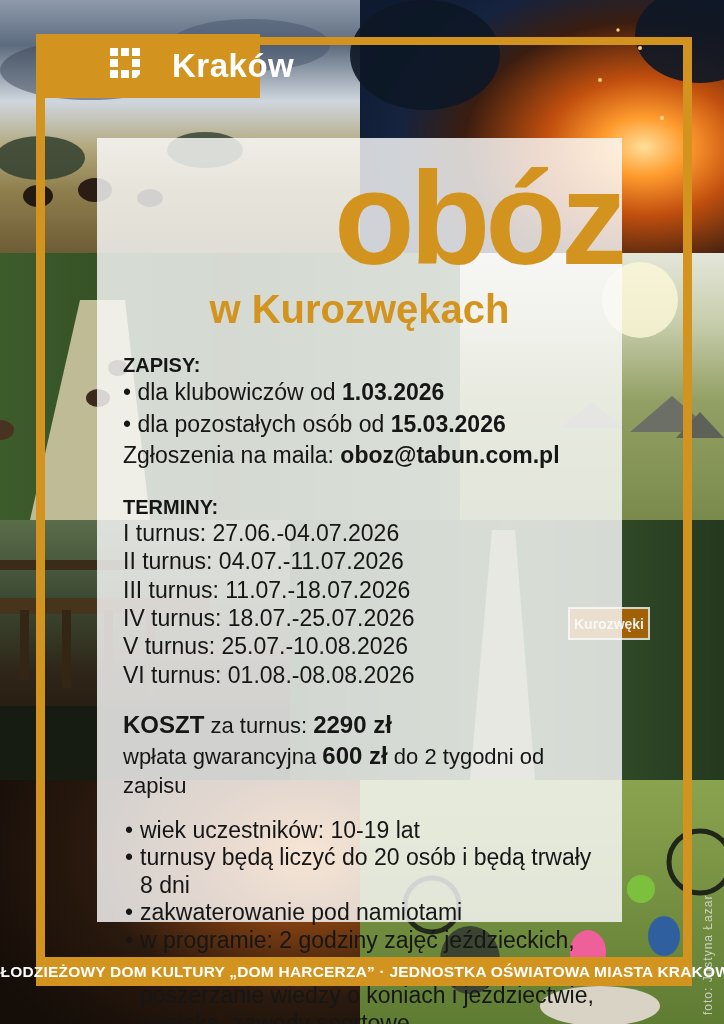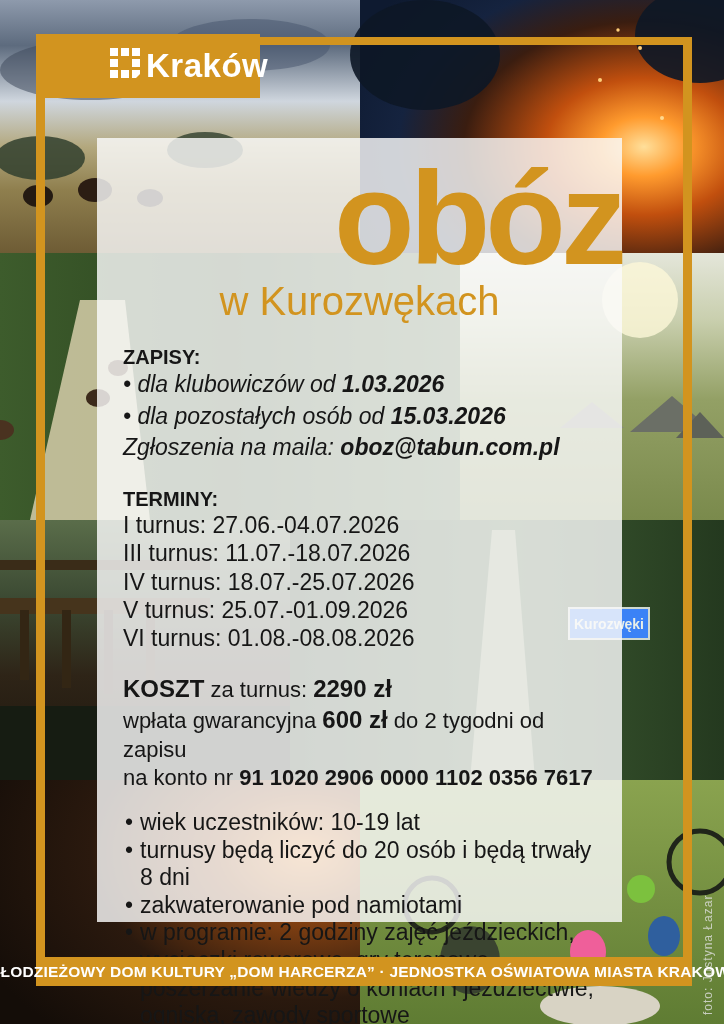--- a/index.html
+++ b/index.html
@@ -7,56 +7,56 @@
     font-family:"Liberation Sans",sans-serif;background:#2a2a2a;}
   .bg{position:absolute;left:0;top:0;width:724px;height:1024px;z-index:0;}
 
   
   .frame-top{position:absolute;left:36px;top:37px;width:656px;height:8px;background:var(--acc);z-index:3;}
   .frame-left{position:absolute;left:36px;top:37px;width:9px;height:920px;background:var(--acc);z-index:3;}
   .frame-right{position:absolute;left:683px;top:37px;width:9px;height:920px;background:var(--acc);z-index:3;}
 
   
   .badge{position:absolute;left:36px;top:34px;width:224px;height:64px;background:var(--acc);
-    display:flex;align-items:center;padding-left:74px;box-sizing:border-box;gap:0;z-index:4;}
+    display:flex;align-items:center;padding-left:74px;box-sizing:border-box;gap:26px;z-index:4;}
   .badge-text{color:#fff;font-size:33px;font-weight:700;letter-spacing:0.5px;}
 
   
   .panel{position:absolute;left:97px;top:138px;width:525px;height:784px;
     background:rgba(250,250,250,0.82);z-index:2;box-sizing:border-box;color:#161616;}
   .panel-inner{padding:0 26px;}
 
   .title-main{color:var(--acc);font-weight:800;font-size:132px;line-height:0.78;
     text-align:right;margin-top:30px;letter-spacing:-5px;}
   .title-sub{color:var(--acc);font-weight:700;font-size:28px;text-align:center;margin-top:8px;letter-spacing:1px;}
-  .title-loc{color:var(--acc);font-weight:400;font-size:40px;text-align:center;margin-top:8px;letter-spacing:0px;}
+  .title-loc{color:var(--acc);font-weight:700;font-size:40px;text-align:center;margin-top:16px;letter-spacing:0px;}
 
   .sec-head{font-size:20px;font-weight:700;}
   .zapisy{margin-top:22px;}
-  .zline{font-size:23px;line-height:1.38;font-style:italic;}
+  .zline{font-size:23px;line-height:1.38;}
   .zline .blt::before{content:"• ";}
   .b{font-weight:700;}
 
   .terminy{margin-top:24px;}
   .tline{font-size:23px;line-height:1.23;}
 
   .koszt{margin-top:20px;font-size:22px;line-height:1.3;}
   .koszt .big{font-size:24px;font-weight:700;}
 
   .details{margin-top:16px;}
   .detail{font-size:23px;line-height:1.2;padding-left:17px;position:relative;}
   .detail::before{content:"•";position:absolute;left:2px;}
 
   
   .footer-bar{position:absolute;left:36px;top:957px;width:656px;height:29px;background:var(--acc);
     display:flex;align-items:center;justify-content:center;z-index:4;}
   .footer-text{color:#fff;font-weight:700;font-size:15.5px;letter-spacing:0.2px;white-space:nowrap;}
 
   
-  .road-sign{position:absolute;left:568px;top:607px;width:82px;height:33px;background:#3b82f6;
+  .road-sign{position:absolute;left:568px;top:607px;width:82px;height:33px;background:#a16207;
     border:2px solid #cfd8cf;box-sizing:border-box;display:flex;align-items:center;justify-content:center;
     color:#e9efe9;font-size:14px;font-weight:700;z-index:1;}
 
   .photo-credit{position:absolute;left:701px;top:845px;height:170px;z-index:3;
     writing-mode:vertical-rl;transform:rotate(180deg);color:rgba(225,225,225,0.8);font-size:12px;letter-spacing:1px;}
 </style>
 </head>
 <body>
 
 <div class="poster" style="--acc:#D2941F;">
@@ -192,30 +192,30 @@
       <div class="zapisy">
         <div class="sec-head">ZAPISY:</div>
         <div class="zline"><span class="blt"></span><span>dla klubowiczów od </span><span class="b">1.03.2026</span></div>
         <div class="zline"><span class="blt"></span><span>dla pozostałych osób od </span><span class="b">15.03.2026</span></div>
         <div class="zline"><span>Zgłoszenia na maila: </span><span class="b">oboz@tabun.com.pl</span></div>
       </div>
 
       <div class="terminy">
         <div class="sec-head">TERMINY:</div>
         <div class="tline">I turnus: 27.06.-04.07.2026</div>
+        <div class="tline">II turnus: 04.07.-11.07.2026</div>
         <div class="tline">III turnus: 11.07.-18.07.2026</div>
         <div class="tline">IV turnus: 18.07.-25.07.2026</div>
-        <div class="tline">V turnus: 25.07.-01.09.2026</div>
+        <div class="tline">V turnus: 25.07.-10.08.2026</div>
         <div class="tline">VI turnus: 01.08.-08.08.2026</div>
       </div>
 
       <div class="koszt">
         <div><span class="big">KOSZT</span><span> za turnus: </span><span class="big">2290 zł</span></div>
         <div><span>wpłata gwarancyjna </span><span class="big">600 zł</span><span> do 2 tygodni od zapisu</span></div>
-        <div><span>na konto nr </span><span class="b">91 1020 2906 0000 1102 0356 7617</span></div>
       </div>
 
       <div class="details">
         <div class="detail">wiek uczestników: 10-19 lat</div>
         <div class="detail">turnusy będą liczyć do 20 osób i będą trwały 8 dni</div>
         <div class="detail">zakwaterowanie pod namiotami</div>
         <div class="detail">w programie: 2 godziny zajęć jeździeckich, wycieczki rowerowe, gry terenowe, poszerzanie wiedzy o koniach i jeździectwie, ogniska, zawody sportowe</div>
         <div class="detail">dojazd na miejsce zorganizowany (autokar spod ORiRK „Tabun”)</div>
       </div>
 

